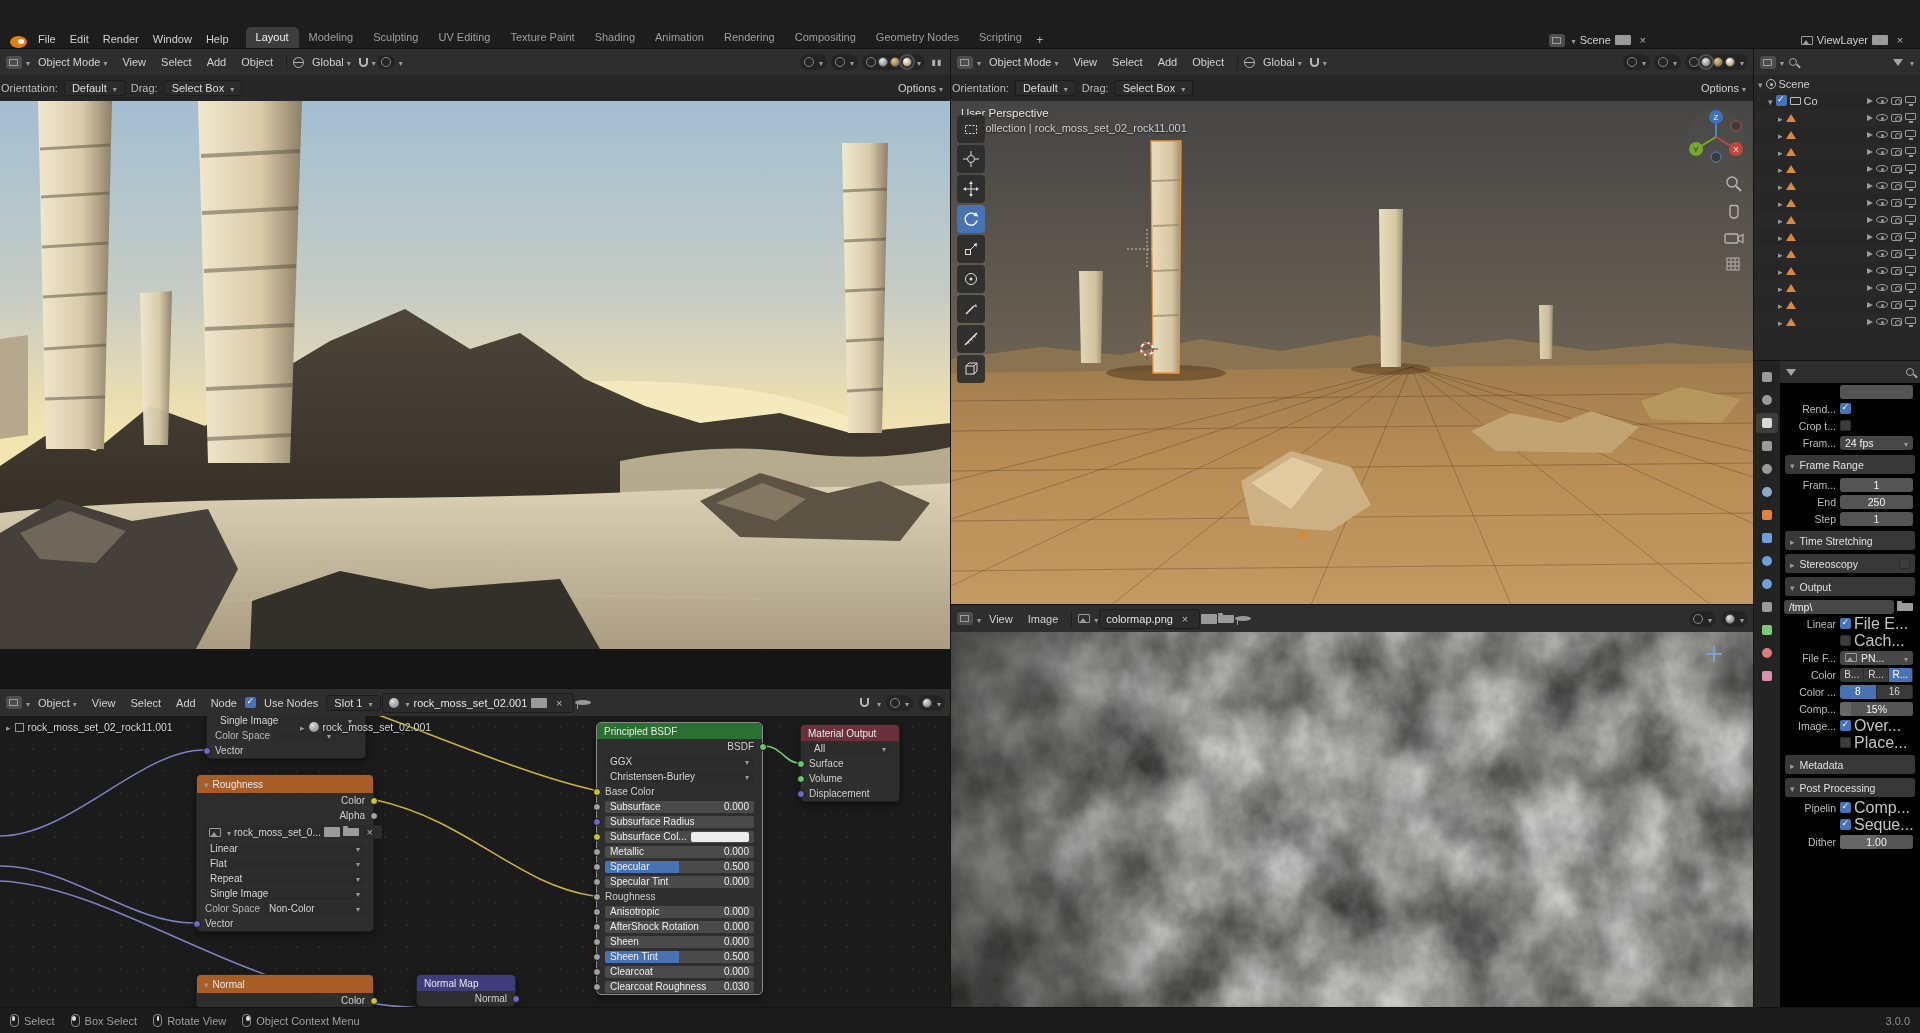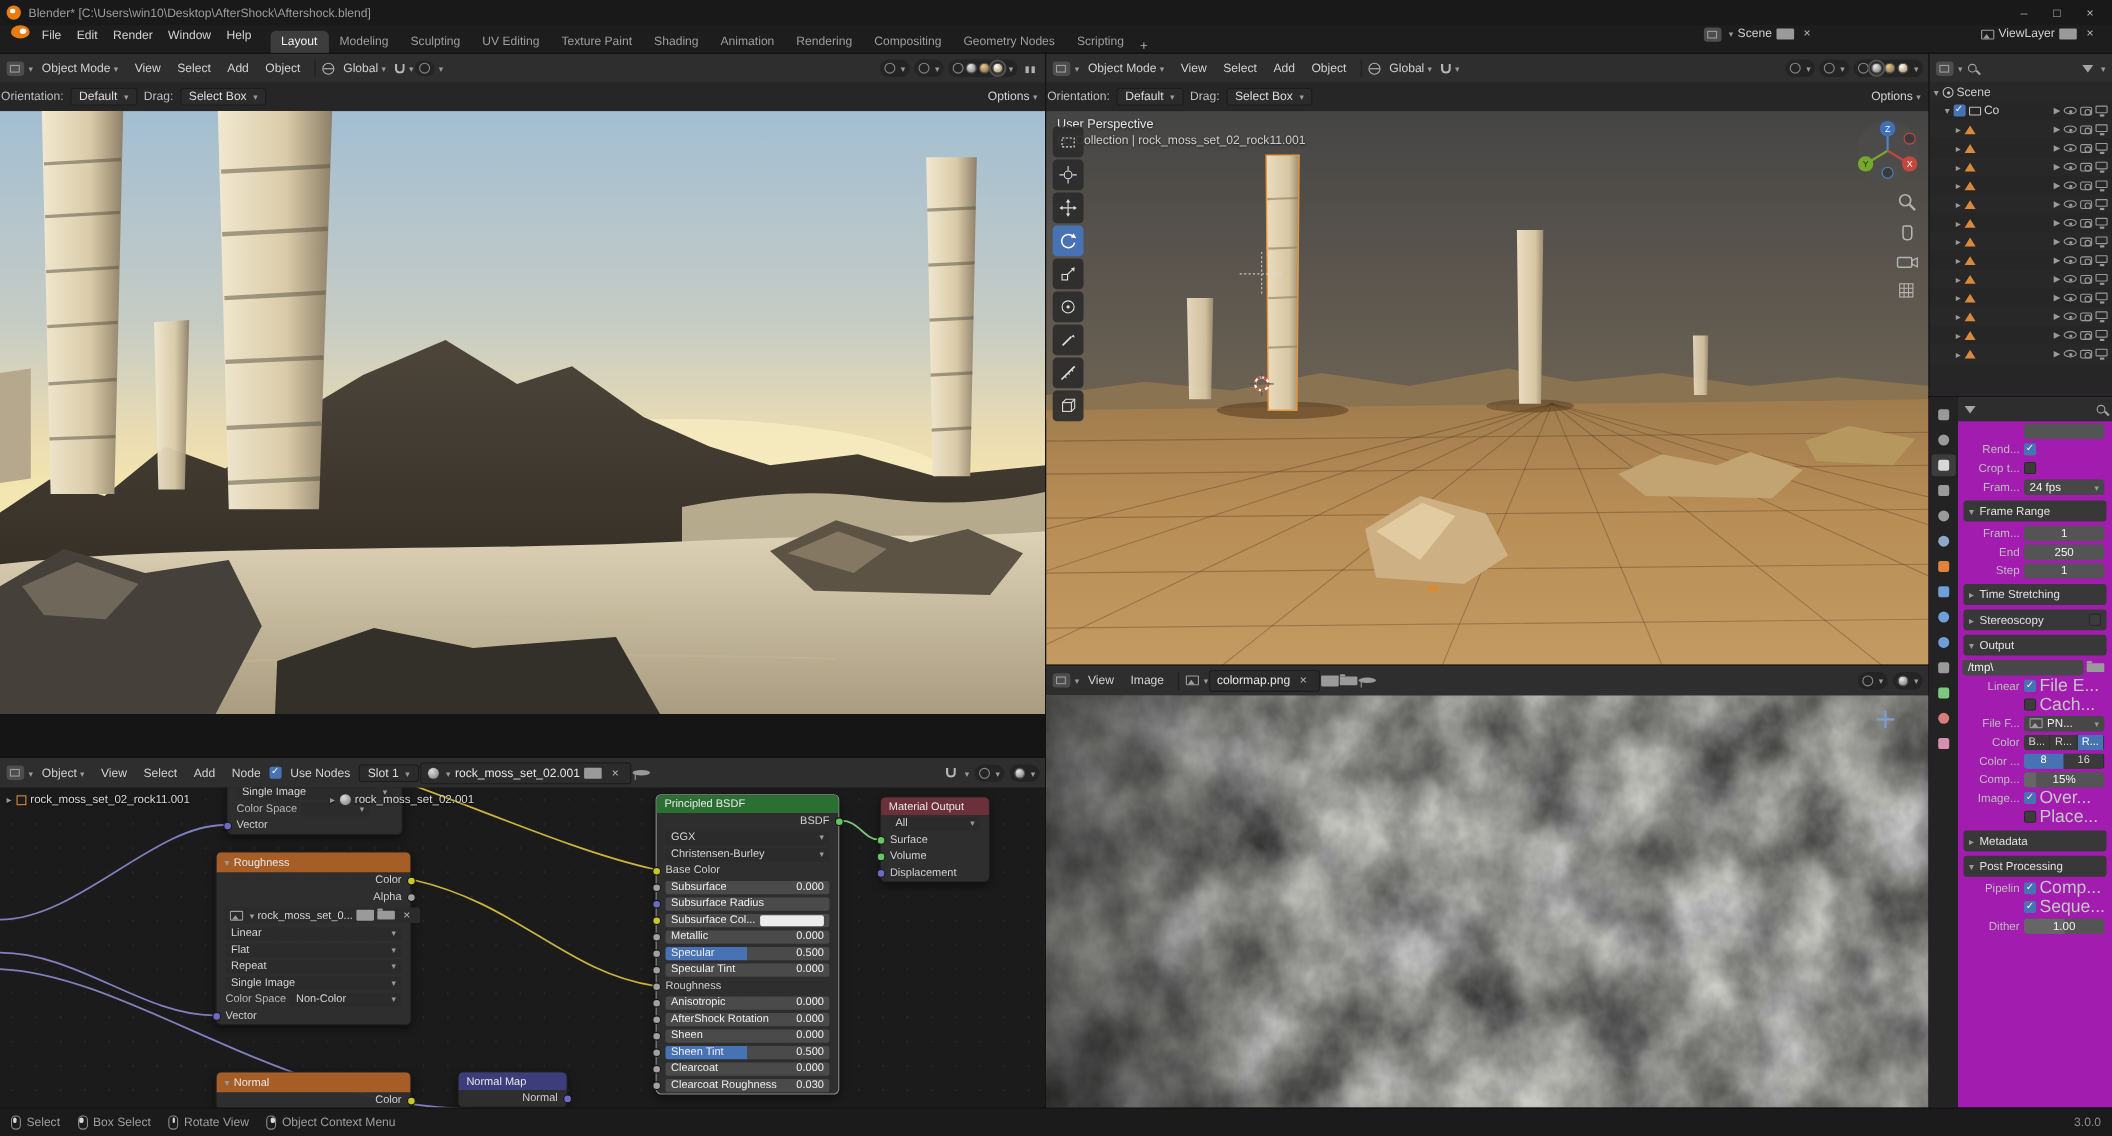--- a/index.html
+++ b/index.html
@@ -53,21 +53,21 @@
 
 
 #titlebar{position:absolute;left:0;top:0;width:1920px;height:23px;background:#191919;display:flex;align-items:center;padding:0 6px;gap:7px}
 #titlebar .logo{width:13px;height:13px;border-radius:50%;background:#e87d0d;position:relative}
 #titlebar .logo::after{content:"";position:absolute;left:3px;top:3px;width:5px;height:4px;border-radius:50%;background:#fff}
 #titlebar .t{color:#9c9c9c;font-size:11px}
 #titlebar .winbtns{margin-left:auto;display:flex;gap:2px}
 #titlebar .winbtn{width:28px;height:19px;display:flex;align-items:center;justify-content:center;color:#b5b5b5}
 
 
-#topbar{position:absolute;left:0;top:23px;width:1920px;height:26px;background:#1d1d1d;display:flex;align-items:flex-start;padding:0 6px;border-bottom:1px solid #131313}
+#topbar{position:absolute;left:0;top:23px;width:1920px;height:26px;background:#1d1d1d;display:flex;align-items:flex-end;padding:0 6px;border-bottom:1px solid #131313}
 #topbar .blogo{width:17px;height:12px;border-radius:50% 50% 50% 50%;background:#e87d0d;position:relative;margin:0 4px}
 #topbar .blogo::after{content:"";position:absolute;right:3px;top:3px;width:6px;height:5px;border-radius:50%;background:#fff}
 .tabs{display:flex;align-items:flex-end;height:26px;margin-left:10px}
 .tab{padding:4px 10px 5px;font-size:11px;color:#9e9e9e;border-radius:5px 5px 0 0}
 .tab.on{background:#3d3d3d;color:#f0f0f0}
 .scenebox{display:flex;align-items:center;gap:4px;color:#d0d0d0}
 
 
 #statusbar{position:absolute;left:0;top:1007px;width:1920px;height:26px;background:#1b1b1b;display:flex;align-items:center;padding:0 10px;gap:16px;color:#9e9e9e;border-top:1px solid #131313}
 .mouse{width:9px;height:13px;border:1px solid #8c8c8c;border-radius:4px;position:relative;display:inline-block}
@@ -129,21 +129,21 @@
 .ic-scene::after{content:"";position:absolute;left:3px;top:3px;width:3px;height:3px;background:#bdbdbd;border-radius:50%}
 .ic-cursor{width:0;height:0;border-left:6px solid #9a9a9a;border-top:3.5px solid transparent;border-bottom:3.5px solid transparent;display:inline-block}
 .ic-eye{width:12px;height:7px;border:1px solid #9a9a9a;border-radius:50%;position:relative;display:inline-block}
 .ic-eye::after{content:"";position:absolute;left:3.5px;top:1.5px;width:3px;height:3px;border-radius:50%;background:#9a9a9a}
 .ic-cam{width:11px;height:8px;border:1px solid #9a9a9a;border-radius:2px;position:relative;display:inline-block}
 .ic-cam::after{content:"";position:absolute;left:2.5px;top:1.5px;width:4px;height:4px;border-radius:50%;border:1px solid #9a9a9a}
 .ic-scr{width:11px;height:7px;border:1px solid #9a9a9a;border-radius:1px;position:relative;display:inline-block;margin-bottom:2px}
 .ic-scr::after{content:"";position:absolute;left:3px;top:7px;width:4px;height:2px;background:#9a9a9a}
 
 
-#props{background:#a21caf;display:flex}
+#props{background:#000000;display:flex}
 .tabcol{width:26px;background:#232323;display:flex;flex-direction:column;align-items:center;padding-top:6px;gap:3px;flex-shrink:0}
 .ptab{width:22px;height:20px;border-radius:3px;display:flex;align-items:center;justify-content:center}
 .ptab.on{background:#3d3d3d}
 .ptico{width:10px;height:10px;border-radius:2px}
 .pbody{flex:1;overflow:hidden;position:relative}
 .pnav{display:flex;align-items:center;height:22px;padding:0 6px;gap:8px;background:#2d2d2d}
 .pscroll{padding:0 2px}
 .prow{display:flex;align-items:center;height:17px;padding:0 5px 0 2px;gap:4px}
 .plab{width:52px;text-align:right;color:#bdbdbd;font-size:10.5px;white-space:nowrap;overflow:hidden;flex-shrink:0}
 .pval{flex:1;display:flex;align-items:center;gap:3px;min-width:0}
@@ -160,29 +160,20 @@
 .ptext{color:#c5c5c5;font-size:16px;white-space:nowrap;overflow:hidden}
 
 
 .matfield{display:flex;align-items:center;gap:4px;background:#2b2b2b;border:1px solid #1c1c1c;border-radius:3px;padding:1px 6px;color:#e5e5e5}
 </style>
 </head>
 <body>
 
 <div id="app">
 
-  <div id="titlebar">
-    <span class="logo"></span>
-    <span class="t">Blender* [C:\Users\win10\Desktop\AfterShock\Aftershock.blend]</span>
-    <div class="winbtns">
-      <span class="winbtn g-min"></span>
-      <span class="winbtn g-box"></span>
-      <span class="winbtn g-x"></span>
-    </div>
-  </div>
 
   <div id="topbar">
     <span class="blogo"></span>
     <span class="m">File</span>
     <span class="m">Edit</span>
     <span class="m">Render</span>
     <span class="m">Window</span>
     <span class="m">Help</span>
     <div class="tabs">
       <span class="tab on">Layout</span>

